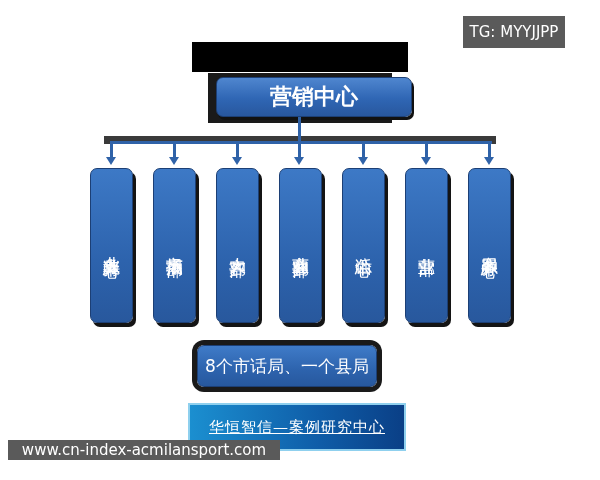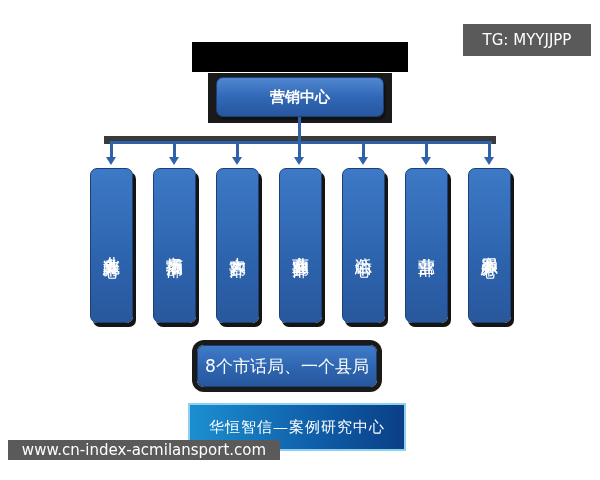--- a/index.html
+++ b/index.html
@@ -1,42 +1,42 @@
 <!DOCTYPE html>
 <html><head>
 <meta charset="utf-8">
 <style>
   html, body { margin:0; padding:0; }
   body { width:600px; height:480px; background:#ffffff; position:relative; overflow:hidden;
          font-family:"DejaVu Sans", sans-serif; }
   .abs { position:absolute; }
   .title-block { left:192px; top:42px; width:216px; height:30px; background:#000; }
   .shadow { background:#1a1a1a; position:absolute; }
-  .root { left:216px; top:77px; width:168px; height:40px; border-radius:7px;
+  .root { left:216px; top:77px; width:196px; height:40px; border-radius:7px;
           background:linear-gradient(#4f86cf,#2f66b4 55%,#28579e); border:1px solid #1c3f75;
-          color:#fff; font-weight:bold; font-size:15px; display:flex; align-items:center; justify-content:center;
+          color:#fff; font-weight:bold; font-size:22px; display:flex; align-items:center; justify-content:center;
           box-shadow:2px 3px 0 #111; box-sizing:border-box; }
   .line { position:absolute; background:#2f62a8; }
   .arrow { position:absolute; width:0; height:0; border-left:5px solid transparent; border-right:5px solid transparent;
            border-top:8px solid #2f62a8; }
   .dept { position:absolute; top:168px; width:43px; height:155px; border-radius:7px; box-sizing:border-box;
           background:linear-gradient(#3d79c6,#2d63ad 60%,#28589d); border:1px solid #1c3f75;
           box-shadow:3px 4px 0 #141414; color:#fff; font-size:17px; line-height:21px;
           display:flex; align-items:center; justify-content:center; text-align:center; }
   .dept span { writing-mode:vertical-rl; text-orientation:upright; letter-spacing:1px; }
   .bottom1 { left:197px; top:345px; width:180px; height:42px; border-radius:7px; box-sizing:border-box;
              background:linear-gradient(#3f7bc8,#2d63ad 60%,#27589e); border:1px solid #1c3f75;
              box-shadow:0 0 0 5px #1a1a1a; color:#fff; font-size:17px;
              display:flex; align-items:center; justify-content:center; }
   .bottom2 { left:188px; top:403px; width:218px; height:48px; box-sizing:border-box;
              background:linear-gradient(90deg,#1b8fd0,#0f5da8 60%,#0a3f86); border:2px solid #8fd0ee;
              color:#ffffff; font-family:"DejaVu Serif", serif; font-size:15px; letter-spacing:1px;
-             display:flex; align-items:center; justify-content:center; }
+             display:flex; align-items:center; justify-content:center;text-decoration:underline; }
   .tag { background:#5a5a5a; color:#fff; font-size:15px; display:flex; align-items:center; justify-content:center; }
-  .tg { left:463px; top:24px; width:128px; height:32px;text-align:center; }
+  .tg { left:463px; top:16px; width:102px; height:32px;text-align:center; }
   .url { left:8px; top:440px; width:272px; height:20px; }
 </style>
 </head>
 <body>
 
 <div class="abs tag tg">TG: MYYJJPP</div>
 
 <div class="abs title-block"></div>
 
 <div class="shadow" style="left:208px;top:73px;width:184px;height:50px;"></div>

